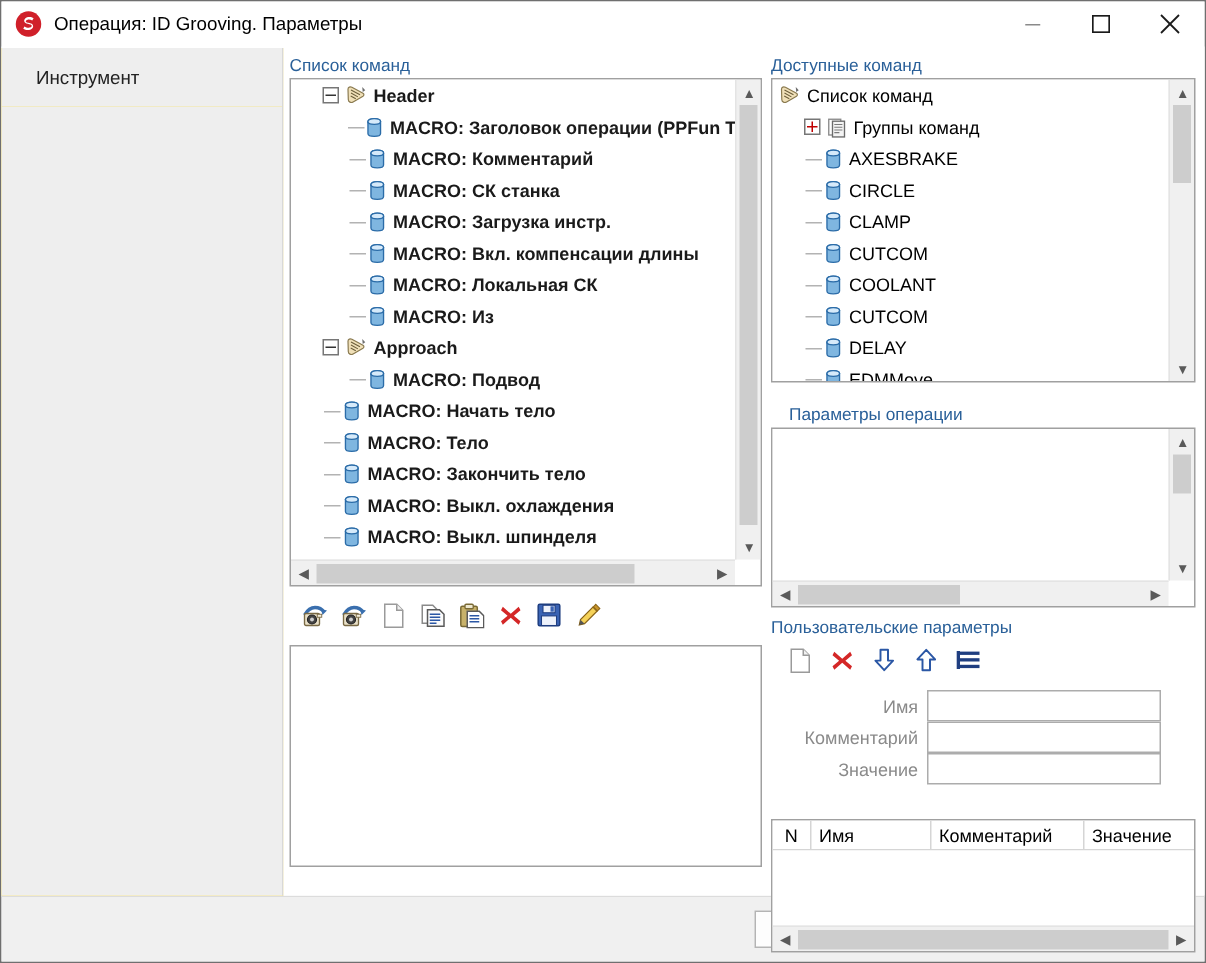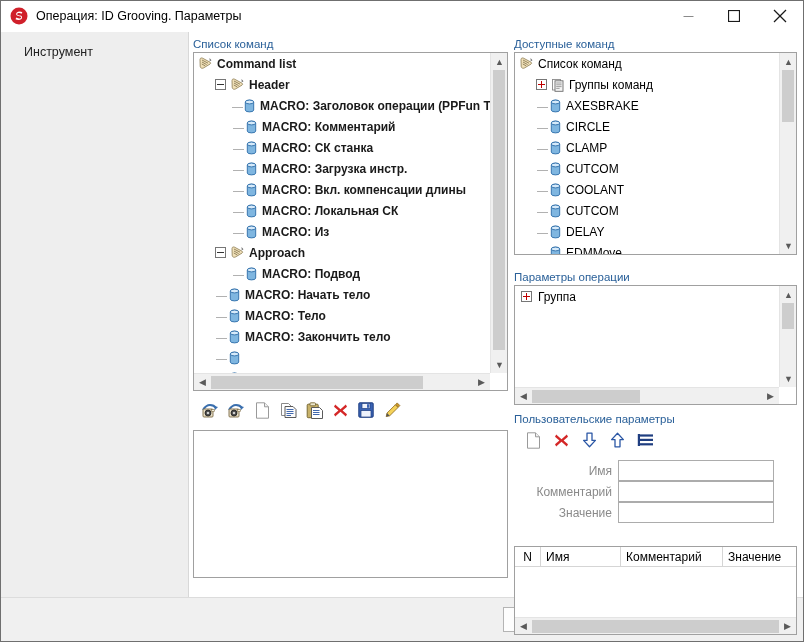--- a/index.html
+++ b/index.html
@@ -309,151 +309,139 @@
       <div id="leftnav-filler"></div>
     </div>
 
     <div id="main">
 
       <div class="grouplabel" style="left:4px; top:6px;">Список команд</div>
 
       <div class="panel" id="cmdtree-panel" style="left:4px; top:20px; width:315px; height:339px;">
         <div class="treeview" id="cmdtree-rows" style="right:17px; bottom:17px;">
             <div class="trow">
-              <span class="tindent" style="width: 0px;"></span>
-              <span style="width: 0px;"></span>
+              <span class="tindent" style="width: 17px;"></span>
+              <span class="expander minus"></span>
+              <span class="conn" style="width: 4px;"></span>
               <span class="ticon">
                 <svg width="15" height="15" viewBox="0 0 15 15">
                   <path d="M2 3.5 C2 2 3.5 1.6 4.6 2.2 L12 6.2 C12.8 6.7 12.8 7.6 12 8.1 L5.4 12 C4 12.8 2.2 12 2.2 10.3 Z" fill="#f0e0b8" stroke="#8a7a50" stroke-width="0.8"></path>
                   <path d="M4 4 L10 7.2 M4 6 L8.6 8.6 M3.8 8 L7.2 9.8" stroke="#6b5d3a" stroke-width="0.7"></path>
                   <path d="M11.5 2 L13.5 4.2 L11.8 5.3 Z" fill="#6f6f6f"></path>
                 </svg>
               </span>
-              <span class="tlabel bold-nav">Command list</span>
+              <span class="tlabel bold-nav">Header</span>
+            </div>
+            <div class="trow">
+              <span class="tindent" style="width: 34px;"></span>
+              <span class="conn" style="width: 13px; display: inline-block; text-align: center;">—</span>
+              <span class="ticon">
+                <svg width="13" height="14" viewBox="0 0 13 14">
+                  <ellipse cx="6.5" cy="3" rx="4.2" ry="1.9" fill="#bcd9f2" stroke="#2b6ca8" stroke-width="0.9"></ellipse>
+                  <path d="M2.3 3 L2.3 11 A4.2 1.9 0 0 0 10.7 11 L10.7 3" fill="#7fb6e0" stroke="#2b6ca8" stroke-width="0.9"></path>
+                  <ellipse cx="6.5" cy="3" rx="4.2" ry="1.9" fill="#d6eafa" stroke="#2b6ca8" stroke-width="0.9"></ellipse>
+                </svg>
+              </span>
+              <span class="tlabel bold-nav">MACRO: Заголовок операции (PPFun T...</span>
+            </div>
+            <div class="trow">
+              <span class="tindent" style="width: 34px;"></span>
+              <span class="conn" style="width: 13px; display: inline-block; text-align: center;">—</span>
+              <span class="ticon">
+                <svg width="13" height="14" viewBox="0 0 13 14">
+                  <ellipse cx="6.5" cy="3" rx="4.2" ry="1.9" fill="#bcd9f2" stroke="#2b6ca8" stroke-width="0.9"></ellipse>
+                  <path d="M2.3 3 L2.3 11 A4.2 1.9 0 0 0 10.7 11 L10.7 3" fill="#7fb6e0" stroke="#2b6ca8" stroke-width="0.9"></path>
+                  <ellipse cx="6.5" cy="3" rx="4.2" ry="1.9" fill="#d6eafa" stroke="#2b6ca8" stroke-width="0.9"></ellipse>
+                </svg>
+              </span>
+              <span class="tlabel bold-nav">MACRO: Комментарий</span>
+            </div>
+            <div class="trow">
+              <span class="tindent" style="width: 34px;"></span>
+              <span class="conn" style="width: 13px; display: inline-block; text-align: center;">—</span>
+              <span class="ticon">
+                <svg width="13" height="14" viewBox="0 0 13 14">
+                  <ellipse cx="6.5" cy="3" rx="4.2" ry="1.9" fill="#bcd9f2" stroke="#2b6ca8" stroke-width="0.9"></ellipse>
+                  <path d="M2.3 3 L2.3 11 A4.2 1.9 0 0 0 10.7 11 L10.7 3" fill="#7fb6e0" stroke="#2b6ca8" stroke-width="0.9"></path>
+                  <ellipse cx="6.5" cy="3" rx="4.2" ry="1.9" fill="#d6eafa" stroke="#2b6ca8" stroke-width="0.9"></ellipse>
+                </svg>
+              </span>
+              <span class="tlabel bold-nav">MACRO: СК станка</span>
+            </div>
+            <div class="trow">
+              <span class="tindent" style="width: 34px;"></span>
+              <span class="conn" style="width: 13px; display: inline-block; text-align: center;">—</span>
+              <span class="ticon">
+                <svg width="13" height="14" viewBox="0 0 13 14">
+                  <ellipse cx="6.5" cy="3" rx="4.2" ry="1.9" fill="#bcd9f2" stroke="#2b6ca8" stroke-width="0.9"></ellipse>
+                  <path d="M2.3 3 L2.3 11 A4.2 1.9 0 0 0 10.7 11 L10.7 3" fill="#7fb6e0" stroke="#2b6ca8" stroke-width="0.9"></path>
+                  <ellipse cx="6.5" cy="3" rx="4.2" ry="1.9" fill="#d6eafa" stroke="#2b6ca8" stroke-width="0.9"></ellipse>
+                </svg>
+              </span>
+              <span class="tlabel bold-nav">MACRO: Загрузка инстр.</span>
+            </div>
+            <div class="trow">
+              <span class="tindent" style="width: 34px;"></span>
+              <span class="conn" style="width: 13px; display: inline-block; text-align: center;">—</span>
+              <span class="ticon">
+                <svg width="13" height="14" viewBox="0 0 13 14">
+                  <ellipse cx="6.5" cy="3" rx="4.2" ry="1.9" fill="#bcd9f2" stroke="#2b6ca8" stroke-width="0.9"></ellipse>
+                  <path d="M2.3 3 L2.3 11 A4.2 1.9 0 0 0 10.7 11 L10.7 3" fill="#7fb6e0" stroke="#2b6ca8" stroke-width="0.9"></path>
+                  <ellipse cx="6.5" cy="3" rx="4.2" ry="1.9" fill="#d6eafa" stroke="#2b6ca8" stroke-width="0.9"></ellipse>
+                </svg>
+              </span>
+              <span class="tlabel bold-nav">MACRO: Вкл. компенсации длины</span>
+            </div>
+            <div class="trow">
+              <span class="tindent" style="width: 34px;"></span>
+              <span class="conn" style="width: 13px; display: inline-block; text-align: center;">—</span>
+              <span class="ticon">
+                <svg width="13" height="14" viewBox="0 0 13 14">
+                  <ellipse cx="6.5" cy="3" rx="4.2" ry="1.9" fill="#bcd9f2" stroke="#2b6ca8" stroke-width="0.9"></ellipse>
+                  <path d="M2.3 3 L2.3 11 A4.2 1.9 0 0 0 10.7 11 L10.7 3" fill="#7fb6e0" stroke="#2b6ca8" stroke-width="0.9"></path>
+                  <ellipse cx="6.5" cy="3" rx="4.2" ry="1.9" fill="#d6eafa" stroke="#2b6ca8" stroke-width="0.9"></ellipse>
+                </svg>
+              </span>
+              <span class="tlabel bold-nav">MACRO: Локальная СК</span>
+            </div>
+            <div class="trow">
+              <span class="tindent" style="width: 34px;"></span>
+              <span class="conn" style="width: 13px; display: inline-block; text-align: center;">—</span>
+              <span class="ticon">
+                <svg width="13" height="14" viewBox="0 0 13 14">
+                  <ellipse cx="6.5" cy="3" rx="4.2" ry="1.9" fill="#bcd9f2" stroke="#2b6ca8" stroke-width="0.9"></ellipse>
+                  <path d="M2.3 3 L2.3 11 A4.2 1.9 0 0 0 10.7 11 L10.7 3" fill="#7fb6e0" stroke="#2b6ca8" stroke-width="0.9"></path>
+                  <ellipse cx="6.5" cy="3" rx="4.2" ry="1.9" fill="#d6eafa" stroke="#2b6ca8" stroke-width="0.9"></ellipse>
+                </svg>
+              </span>
+              <span class="tlabel bold-nav">MACRO: Из</span>
             </div>
             <div class="trow">
               <span class="tindent" style="width: 17px;"></span>
               <span class="expander minus"></span>
               <span class="conn" style="width: 4px;"></span>
               <span class="ticon">
                 <svg width="15" height="15" viewBox="0 0 15 15">
                   <path d="M2 3.5 C2 2 3.5 1.6 4.6 2.2 L12 6.2 C12.8 6.7 12.8 7.6 12 8.1 L5.4 12 C4 12.8 2.2 12 2.2 10.3 Z" fill="#f0e0b8" stroke="#8a7a50" stroke-width="0.8"></path>
                   <path d="M4 4 L10 7.2 M4 6 L8.6 8.6 M3.8 8 L7.2 9.8" stroke="#6b5d3a" stroke-width="0.7"></path>
                   <path d="M11.5 2 L13.5 4.2 L11.8 5.3 Z" fill="#6f6f6f"></path>
                 </svg>
               </span>
-              <span class="tlabel bold-nav">Header</span>
+              <span class="tlabel bold-nav">Approach</span>
             </div>
             <div class="trow">
               <span class="tindent" style="width: 34px;"></span>
               <span class="conn" style="width: 13px; display: inline-block; text-align: center;">—</span>
               <span class="ticon">
                 <svg width="13" height="14" viewBox="0 0 13 14">
                   <ellipse cx="6.5" cy="3" rx="4.2" ry="1.9" fill="#bcd9f2" stroke="#2b6ca8" stroke-width="0.9"></ellipse>
                   <path d="M2.3 3 L2.3 11 A4.2 1.9 0 0 0 10.7 11 L10.7 3" fill="#7fb6e0" stroke="#2b6ca8" stroke-width="0.9"></path>
                   <ellipse cx="6.5" cy="3" rx="4.2" ry="1.9" fill="#d6eafa" stroke="#2b6ca8" stroke-width="0.9"></ellipse>
                 </svg>
               </span>
-              <span class="tlabel bold-nav">MACRO: Заголовок операции (PPFun T...</span>
-            </div>
-            <div class="trow">
-              <span class="tindent" style="width: 34px;"></span>
-              <span class="conn" style="width: 13px; display: inline-block; text-align: center;">—</span>
-              <span class="ticon">
-                <svg width="13" height="14" viewBox="0 0 13 14">
-                  <ellipse cx="6.5" cy="3" rx="4.2" ry="1.9" fill="#bcd9f2" stroke="#2b6ca8" stroke-width="0.9"></ellipse>
-                  <path d="M2.3 3 L2.3 11 A4.2 1.9 0 0 0 10.7 11 L10.7 3" fill="#7fb6e0" stroke="#2b6ca8" stroke-width="0.9"></path>
-                  <ellipse cx="6.5" cy="3" rx="4.2" ry="1.9" fill="#d6eafa" stroke="#2b6ca8" stroke-width="0.9"></ellipse>
-                </svg>
-              </span>
-              <span class="tlabel bold-nav">MACRO: Комментарий</span>
-            </div>
-            <div class="trow">
-              <span class="tindent" style="width: 34px;"></span>
-              <span class="conn" style="width: 13px; display: inline-block; text-align: center;">—</span>
-              <span class="ticon">
-                <svg width="13" height="14" viewBox="0 0 13 14">
-                  <ellipse cx="6.5" cy="3" rx="4.2" ry="1.9" fill="#bcd9f2" stroke="#2b6ca8" stroke-width="0.9"></ellipse>
-                  <path d="M2.3 3 L2.3 11 A4.2 1.9 0 0 0 10.7 11 L10.7 3" fill="#7fb6e0" stroke="#2b6ca8" stroke-width="0.9"></path>
-                  <ellipse cx="6.5" cy="3" rx="4.2" ry="1.9" fill="#d6eafa" stroke="#2b6ca8" stroke-width="0.9"></ellipse>
-                </svg>
-              </span>
-              <span class="tlabel bold-nav">MACRO: СК станка</span>
-            </div>
-            <div class="trow">
-              <span class="tindent" style="width: 34px;"></span>
-              <span class="conn" style="width: 13px; display: inline-block; text-align: center;">—</span>
-              <span class="ticon">
-                <svg width="13" height="14" viewBox="0 0 13 14">
-                  <ellipse cx="6.5" cy="3" rx="4.2" ry="1.9" fill="#bcd9f2" stroke="#2b6ca8" stroke-width="0.9"></ellipse>
-                  <path d="M2.3 3 L2.3 11 A4.2 1.9 0 0 0 10.7 11 L10.7 3" fill="#7fb6e0" stroke="#2b6ca8" stroke-width="0.9"></path>
-                  <ellipse cx="6.5" cy="3" rx="4.2" ry="1.9" fill="#d6eafa" stroke="#2b6ca8" stroke-width="0.9"></ellipse>
-                </svg>
-              </span>
-              <span class="tlabel bold-nav">MACRO: Загрузка инстр.</span>
-            </div>
-            <div class="trow">
-              <span class="tindent" style="width: 34px;"></span>
-              <span class="conn" style="width: 13px; display: inline-block; text-align: center;">—</span>
-              <span class="ticon">
-                <svg width="13" height="14" viewBox="0 0 13 14">
-                  <ellipse cx="6.5" cy="3" rx="4.2" ry="1.9" fill="#bcd9f2" stroke="#2b6ca8" stroke-width="0.9"></ellipse>
-                  <path d="M2.3 3 L2.3 11 A4.2 1.9 0 0 0 10.7 11 L10.7 3" fill="#7fb6e0" stroke="#2b6ca8" stroke-width="0.9"></path>
-                  <ellipse cx="6.5" cy="3" rx="4.2" ry="1.9" fill="#d6eafa" stroke="#2b6ca8" stroke-width="0.9"></ellipse>
-                </svg>
-              </span>
-              <span class="tlabel bold-nav">MACRO: Вкл. компенсации длины</span>
-            </div>
-            <div class="trow">
-              <span class="tindent" style="width: 34px;"></span>
-              <span class="conn" style="width: 13px; display: inline-block; text-align: center;">—</span>
-              <span class="ticon">
-                <svg width="13" height="14" viewBox="0 0 13 14">
-                  <ellipse cx="6.5" cy="3" rx="4.2" ry="1.9" fill="#bcd9f2" stroke="#2b6ca8" stroke-width="0.9"></ellipse>
-                  <path d="M2.3 3 L2.3 11 A4.2 1.9 0 0 0 10.7 11 L10.7 3" fill="#7fb6e0" stroke="#2b6ca8" stroke-width="0.9"></path>
-                  <ellipse cx="6.5" cy="3" rx="4.2" ry="1.9" fill="#d6eafa" stroke="#2b6ca8" stroke-width="0.9"></ellipse>
-                </svg>
-              </span>
-              <span class="tlabel bold-nav">MACRO: Локальная СК</span>
-            </div>
-            <div class="trow">
-              <span class="tindent" style="width: 34px;"></span>
-              <span class="conn" style="width: 13px; display: inline-block; text-align: center;">—</span>
-              <span class="ticon">
-                <svg width="13" height="14" viewBox="0 0 13 14">
-                  <ellipse cx="6.5" cy="3" rx="4.2" ry="1.9" fill="#bcd9f2" stroke="#2b6ca8" stroke-width="0.9"></ellipse>
-                  <path d="M2.3 3 L2.3 11 A4.2 1.9 0 0 0 10.7 11 L10.7 3" fill="#7fb6e0" stroke="#2b6ca8" stroke-width="0.9"></path>
-                  <ellipse cx="6.5" cy="3" rx="4.2" ry="1.9" fill="#d6eafa" stroke="#2b6ca8" stroke-width="0.9"></ellipse>
-                </svg>
-              </span>
-              <span class="tlabel bold-nav">MACRO: Из</span>
-            </div>
-            <div class="trow">
-              <span class="tindent" style="width: 17px;"></span>
-              <span class="expander minus"></span>
-              <span class="conn" style="width: 4px;"></span>
-              <span class="ticon">
-                <svg width="15" height="15" viewBox="0 0 15 15">
-                  <path d="M2 3.5 C2 2 3.5 1.6 4.6 2.2 L12 6.2 C12.8 6.7 12.8 7.6 12 8.1 L5.4 12 C4 12.8 2.2 12 2.2 10.3 Z" fill="#f0e0b8" stroke="#8a7a50" stroke-width="0.8"></path>
-                  <path d="M4 4 L10 7.2 M4 6 L8.6 8.6 M3.8 8 L7.2 9.8" stroke="#6b5d3a" stroke-width="0.7"></path>
-                  <path d="M11.5 2 L13.5 4.2 L11.8 5.3 Z" fill="#6f6f6f"></path>
-                </svg>
-              </span>
-              <span class="tlabel bold-nav">Approach</span>
-            </div>
-            <div class="trow">
-              <span class="tindent" style="width: 34px;"></span>
-              <span class="conn" style="width: 13px; display: inline-block; text-align: center;">—</span>
-              <span class="ticon">
-                <svg width="13" height="14" viewBox="0 0 13 14">
-                  <ellipse cx="6.5" cy="3" rx="4.2" ry="1.9" fill="#bcd9f2" stroke="#2b6ca8" stroke-width="0.9"></ellipse>
-                  <path d="M2.3 3 L2.3 11 A4.2 1.9 0 0 0 10.7 11 L10.7 3" fill="#7fb6e0" stroke="#2b6ca8" stroke-width="0.9"></path>
-                  <ellipse cx="6.5" cy="3" rx="4.2" ry="1.9" fill="#d6eafa" stroke="#2b6ca8" stroke-width="0.9"></ellipse>
-                </svg>
-              </span>
               <span class="tlabel bold-nav">MACRO: Подвод</span>
             </div>
             <div class="trow">
               <span class="tindent" style="width: 17px;"></span>
               <span class="conn" style="width: 13px; display: inline-block; text-align: center;">—</span>
               <span class="ticon">
                 <svg width="13" height="14" viewBox="0 0 13 14">
                   <ellipse cx="6.5" cy="3" rx="4.2" ry="1.9" fill="#bcd9f2" stroke="#2b6ca8" stroke-width="0.9"></ellipse>
                   <path d="M2.3 3 L2.3 11 A4.2 1.9 0 0 0 10.7 11 L10.7 3" fill="#7fb6e0" stroke="#2b6ca8" stroke-width="0.9"></path>
                   <ellipse cx="6.5" cy="3" rx="4.2" ry="1.9" fill="#d6eafa" stroke="#2b6ca8" stroke-width="0.9"></ellipse>
@@ -488,20 +476,21 @@
             <div class="trow">
               <span class="tindent" style="width: 17px;"></span>
               <span class="conn" style="width: 13px; display: inline-block; text-align: center;">—</span>
               <span class="ticon">
                 <svg width="13" height="14" viewBox="0 0 13 14">
                   <ellipse cx="6.5" cy="3" rx="4.2" ry="1.9" fill="#bcd9f2" stroke="#2b6ca8" stroke-width="0.9"></ellipse>
                   <path d="M2.3 3 L2.3 11 A4.2 1.9 0 0 0 10.7 11 L10.7 3" fill="#7fb6e0" stroke="#2b6ca8" stroke-width="0.9"></path>
                   <ellipse cx="6.5" cy="3" rx="4.2" ry="1.9" fill="#d6eafa" stroke="#2b6ca8" stroke-width="0.9"></ellipse>
                 </svg>
               </span>
+              <span class="tlabel bold-nav">MACRO: Выкл. охлаждения</span>
             </div>
             <div class="trow">
               <span class="tindent" style="width: 17px;"></span>
               <span class="conn" style="width: 13px; display: inline-block; text-align: center;">—</span>
               <span class="ticon">
                 <svg width="13" height="14" viewBox="0 0 13 14">
                   <ellipse cx="6.5" cy="3" rx="4.2" ry="1.9" fill="#bcd9f2" stroke="#2b6ca8" stroke-width="0.9"></ellipse>
                   <path d="M2.3 3 L2.3 11 A4.2 1.9 0 0 0 10.7 11 L10.7 3" fill="#7fb6e0" stroke="#2b6ca8" stroke-width="0.9"></path>
                   <ellipse cx="6.5" cy="3" rx="4.2" ry="1.9" fill="#d6eafa" stroke="#2b6ca8" stroke-width="0.9"></ellipse>
                 </svg>
@@ -731,30 +720,24 @@
               <span class="tlabel">EDMMove</span>
             </div>
           </div>
         <div class="vsb">
           <div class="arrow">▲</div>
           <div class="thumb" style="top:17px; height:52px;"></div>
           <div class="arrow bot">▼</div>
         </div>
       </div>
 
-      <div class="grouplabel" style="left:325px; top:239px;">Параметры операции</div>
+      <div class="grouplabel" style="left:337px; top:239px;">Параметры операции</div>
 
       <div class="panel" id="optree-panel" style="left:325px; top:253px; width:283px; height:120px;">
         <div class="treeview" id="optree-rows" style="right:17px; bottom:17px;">
-            <div class="trow">
-              <span class="tindent" style="width: 2px;"></span>
-              <span class="expander plus"></span>
-              <span style="width: 6px;"></span>
-              <span class="tlabel">Группа</span>
-            </div>
           </div>
         <div class="vsb" style="bottom:17px;">
           <div class="arrow">▲</div>
           <div class="thumb" style="top:17px; height:26px;"></div>
           <div class="arrow bot">▼</div>
         </div>
         <div class="hsb" style="right:17px;">
           <div class="arrow">◀</div>
           <div class="track">
             <div class="thumb" style="left:0; width:108px;"></div>

